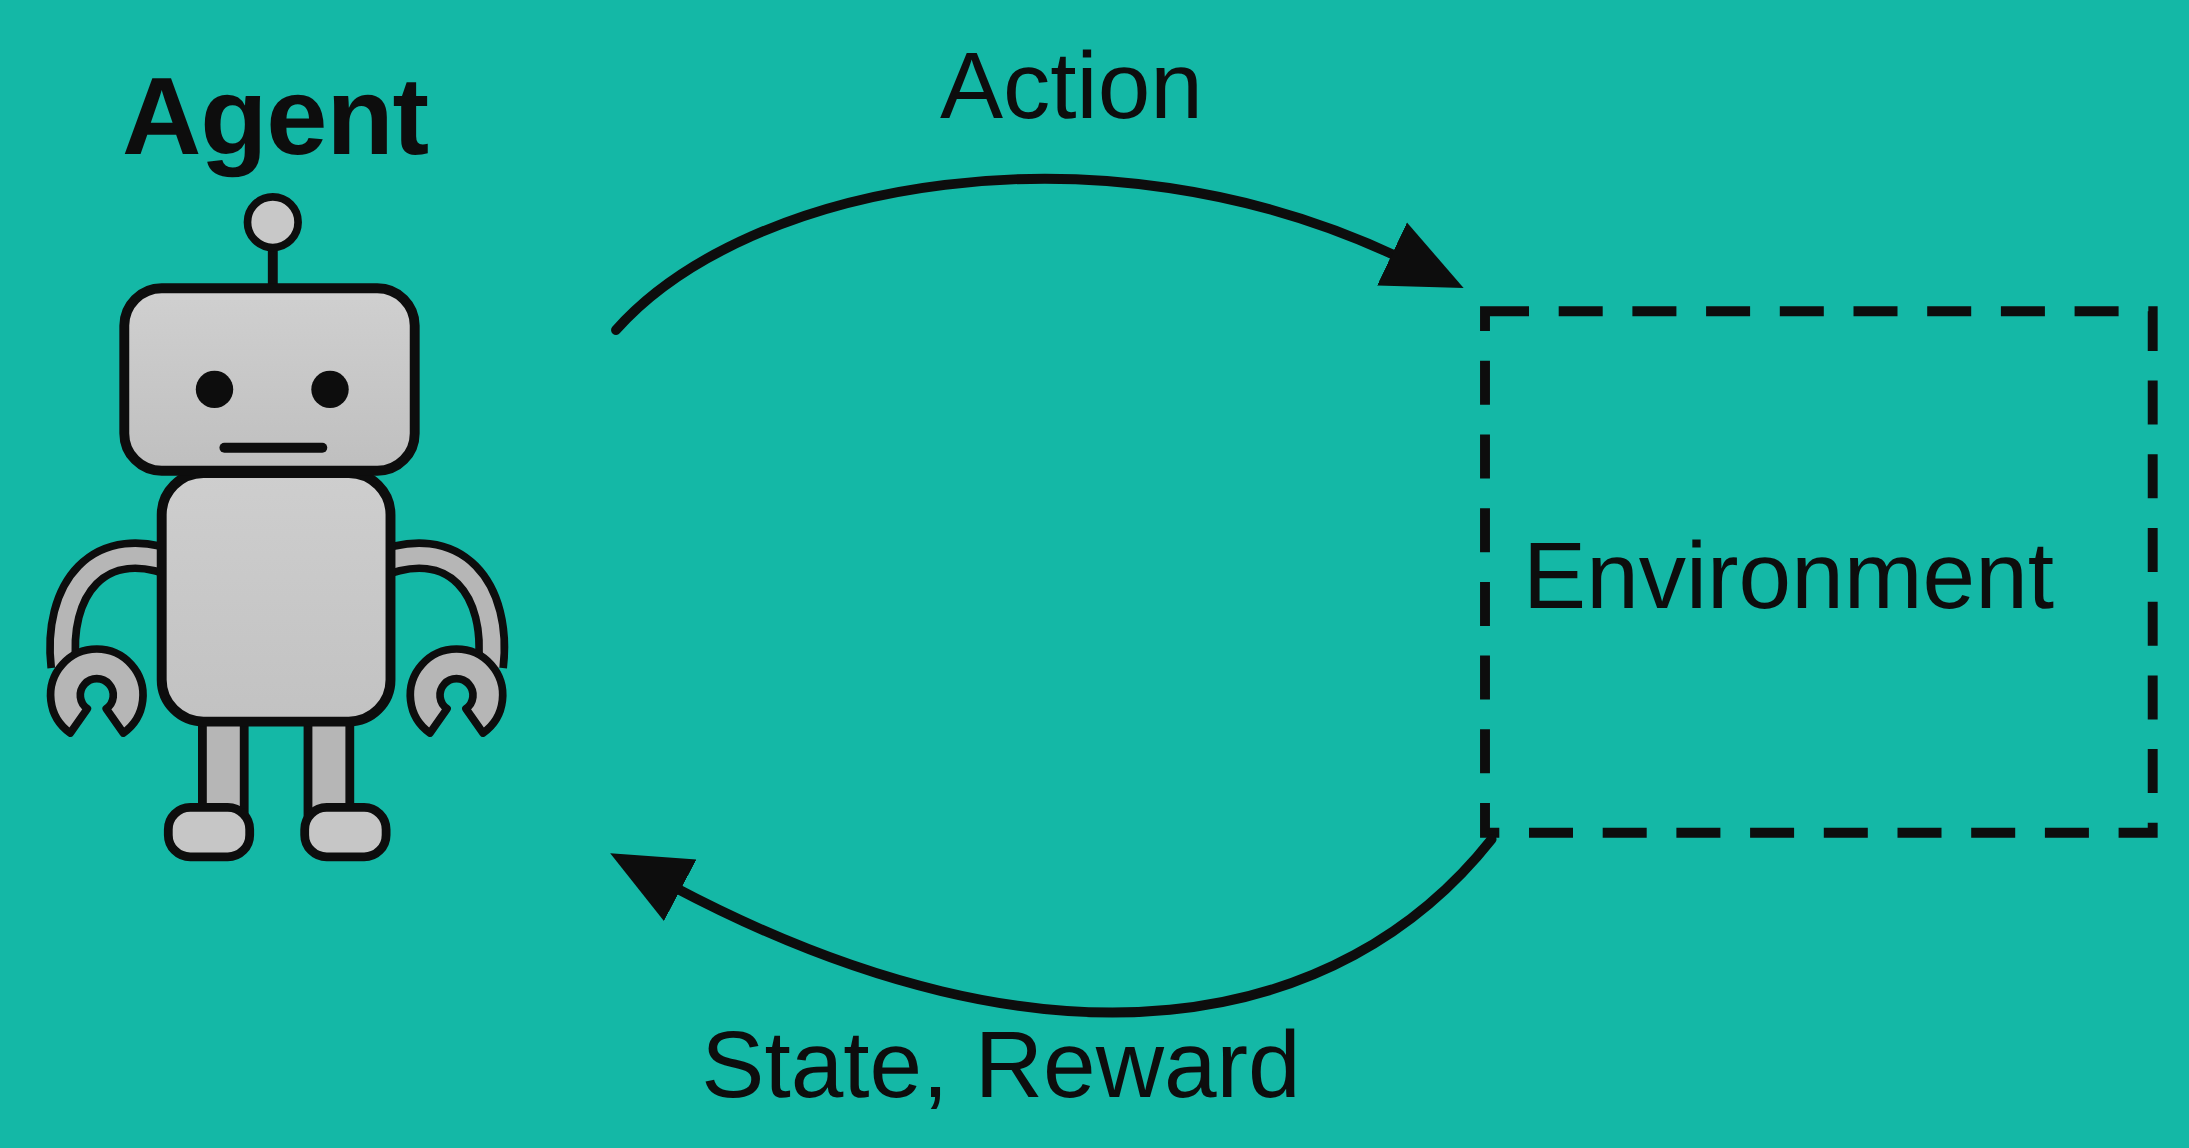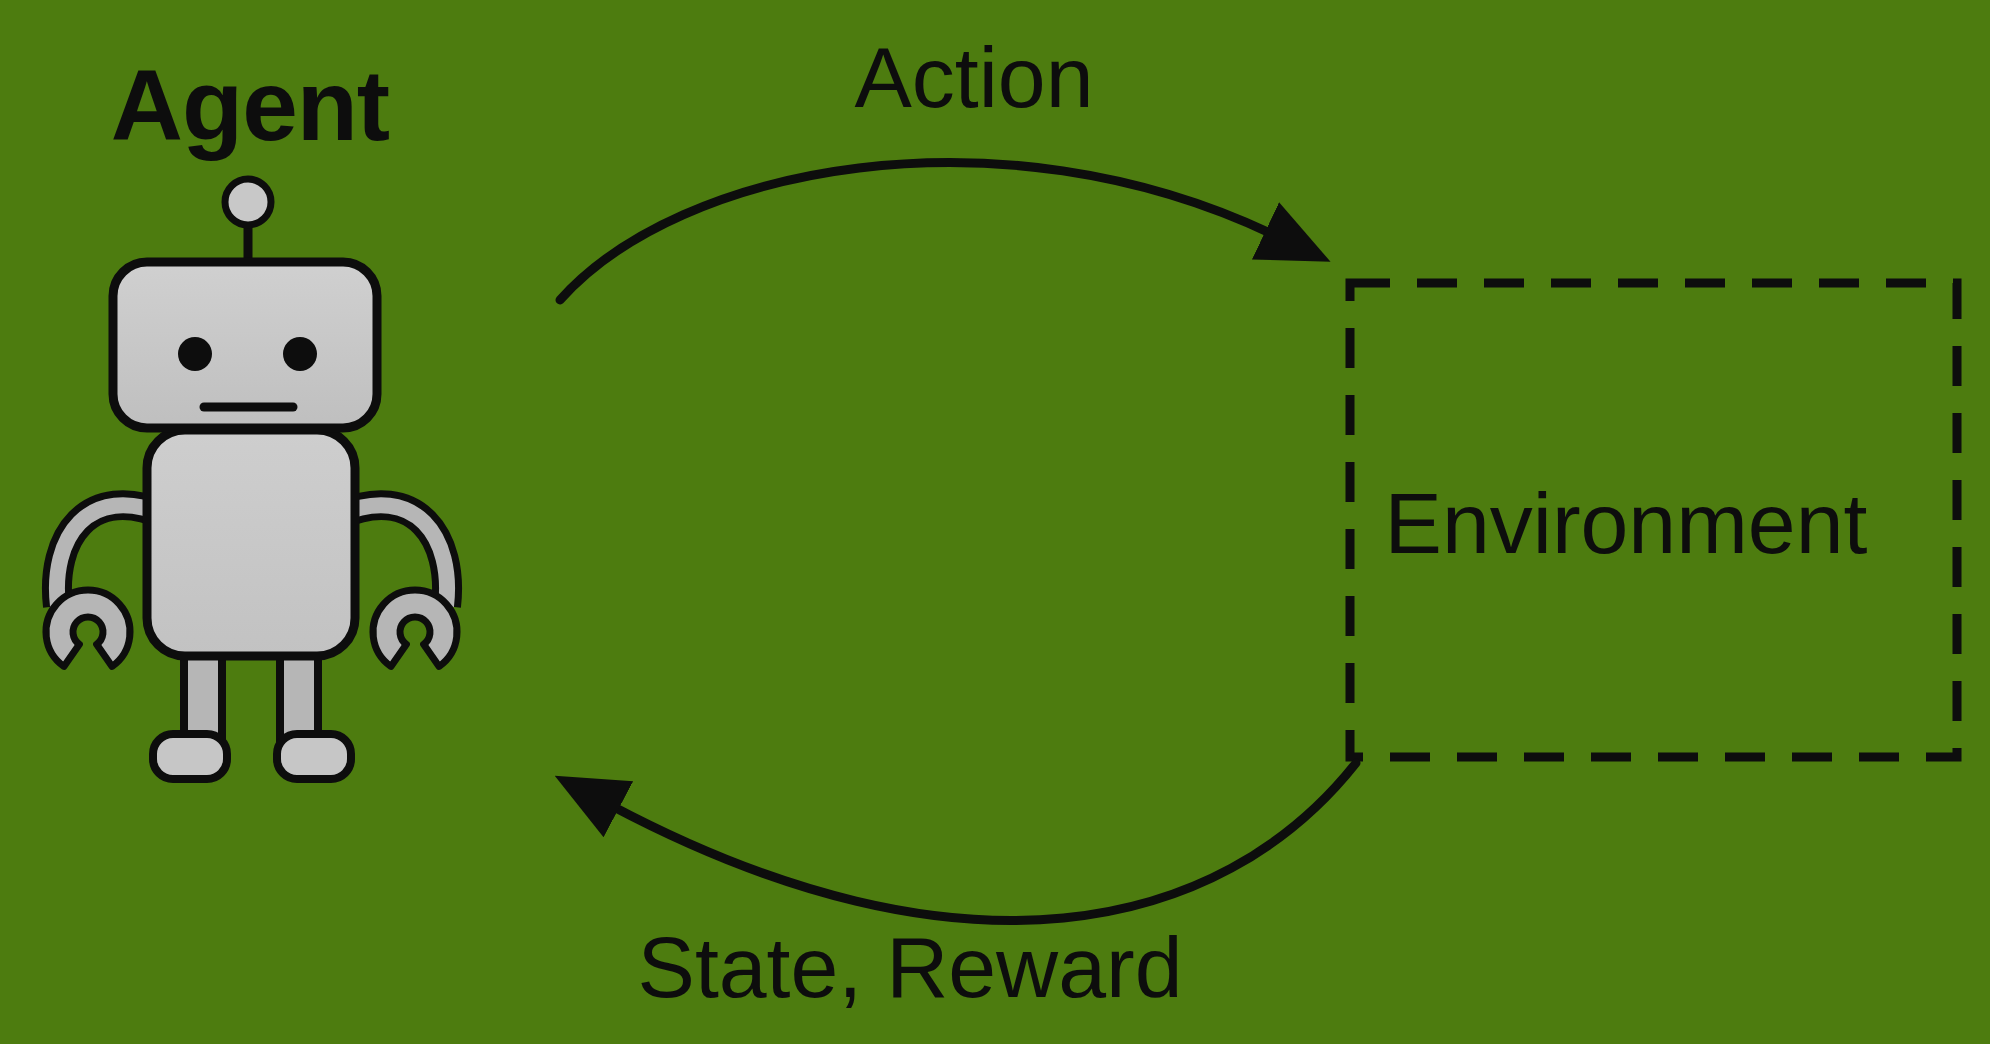--- a/index.html
+++ b/index.html
@@ -4,21 +4,21 @@
 <style>
   html, body {
     margin: 0;
     padding: 0;
     background: #ffffff;
   }
   .stage {
     position: relative;
     width: 1990px;
     height: 1044px;
-    background: #4d7c0f;
+    background: #14b8a6;
     overflow: hidden;
     font-family: "Liberation Sans", sans-serif;
   }
   svg { display: block; }
   text {
     font-family: "Liberation Sans", "DejaVu Sans", sans-serif;
     fill: #0d0d0d;
   }
   .lbl-agent {
     font-size: 100px;

